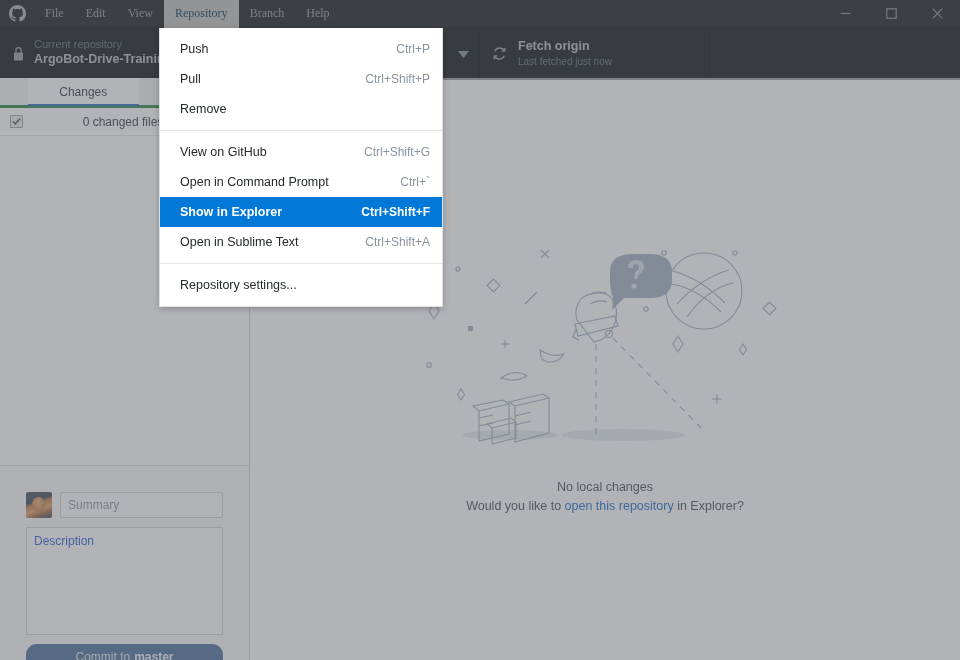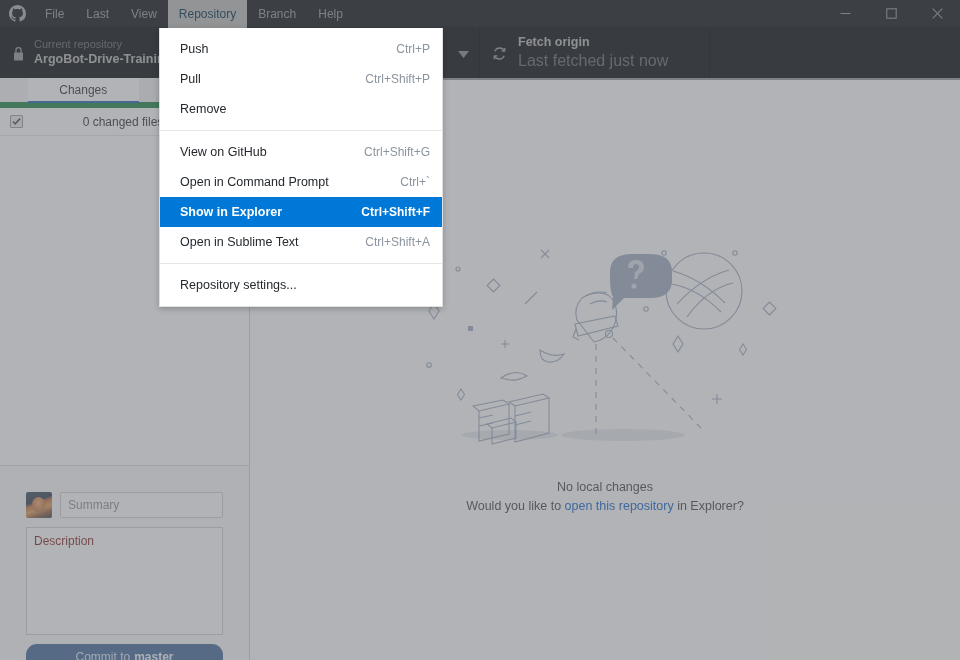--- a/index.html
+++ b/index.html
@@ -15,21 +15,21 @@
   .base { position: absolute; inset: 0; }
 
   
   .titlebar {
     position: absolute; top: 0; left: 0; width: 960px; height: 28px;
     background: #24292e; display: flex; align-items: center;
     border-bottom: 1px solid #1b1f23;
   }
   .gh-logo { width: 34px; display: flex; align-items: center; justify-content: center; }
   .gh-logo svg { width: 17px; height: 17px; fill: #e8eaed; }
-  .menubar { display: flex; align-items: stretch; height: 28px; }
+  .menubar { display: flex; align-items: stretch; height: 28px; font-family: Liberation Serif, serif; }
   .menubar-item {
     display: flex; align-items: center; padding: 0 11px;
     font-size: 12px; color: #c8cdd3; height: 28px; white-space: nowrap;
   }
   .menubar-item.active { background: #ffffff; color: #0c4a6e; }
 
   .wincontrols { margin-left: auto; display: flex; height: 28px; }
   .winbtn {
     width: 46px; height: 28px; display: flex; align-items: center;
     justify-content: center; color: #c8cdd3;
@@ -54,30 +54,30 @@
   .chev-down svg { width: 11px; height: 7px; fill: #b9bfc6; }
 
   .fetch-block {
     width: 230px; display: flex; align-items: center; padding: 0 12px;
     border-right: 1px solid #101316;
   }
   .sync-icon { width: 26px; display:flex; align-items:center; }
   .sync-icon svg { width: 15px; height: 15px; fill: none; stroke: #c8cdd3; stroke-width: 1.4; }
   .fetch-text { display: flex; flex-direction: column; line-height: 1.3; }
   .fetch-title { font-size: 12.5px; color: #f0f3f6; font-weight: bold; }
-  .fetch-sub { font-size: 16px; color: #8b949e; }
+  .fetch-sub { font-size: 10px; color: #8b949e; }
   .toolbar-rest { flex: 1; }
 
   
   .sidebar {
     position: absolute; top: 78px; left: 0; width: 250px; height: 582px;
     background: #f6f6f6; border-right: 1px solid #d0d0d0;
     display: flex; flex-direction: column;
   }
-  .tabs { display: flex; height: 30px; background: #f0f0f0; border-bottom: 6px solid #15803d; padding-left: 28px; }
+  .tabs { display: flex; height: 30px; background: #f0f0f0; border-bottom: 3px solid #15803d; padding-left: 28px; }
   .tab {
     flex: 1; display: flex; align-items: center; justify-content: center;
     font-size: 12px; color: #24292e; position: relative; background: #fafafa;
   }
   .tab.inactive { background: #ececec; color: #586069; }
   .tab.active::after {
     content: ''; position: absolute; left: 0; right: 0; bottom: -1px;
     height: 2px; background: #1f5fb1;
   }
   .changes-header {
@@ -107,21 +107,21 @@
     border-radius: 50% 50% 45% 45%;
     background: radial-gradient(ellipse at 50% 40%, #e8a86e 0%, #cf8049 55%, #9c5f38 100%);
   }
   .summary-input {
     flex: 1; height: 26px; background: #fafafa; border: 1px solid #cdcdcd;
     border-radius: 2px; display: flex; align-items: center; padding: 0 7px;
     font-size: 12px; color: #8a8f94;
   }
   .desc-box {
     margin-top: 9px; height: 108px; background: #fafafa; border: 1px solid #cdcdcd;
-    border-radius: 0; padding: 6px 7px; font-size: 12px; color: #7f1d1d;
+    border-radius: 0; padding: 6px 7px; font-size: 12px; color: #1d4ed8;
   }
   .commit-btn {
     margin-top: 9px; height: 26px; background: #3d6296; border-radius: 11px;
     display: flex; align-items: center; justify-content: center;
     font-size: 12px; color: #dbe3ee;
   }
   .commit-btn b { font-weight: bold; margin-left: 4px; color: #eef2f8; }
 
   
   .main {
@@ -172,21 +172,21 @@
       <div class="gh-logo">
         <svg viewBox="0 0 16 16">
             <path d="M8 0C3.58 0 0 3.58 0 8c0 3.54 2.29 6.53 5.47 7.59.4.07.55-.17.55-.38 0-.19-.01-.82-.01-1.49-2.01.37-2.53-.49-2.69-.94-.09-.23-.48-.94-.82-1.13-.28-.15-.68-.52-.01-.53.63-.01 1.08.58 1.23.82.72 1.21 1.87.87 2.33.66.07-.52.28-.87.51-1.07-1.78-.2-3.64-.89-3.64-3.95 0-.87.31-1.59.82-2.15-.08-.2-.36-1.02.08-2.12 0 0 .67-.21 2.2.82.64-.18 1.32-.27 2-.27s1.36.09 2 .27c1.53-1.04 2.2-.82 2.2-.82.44 1.1.16 1.92.08 2.12.51.56.82 1.27.82 2.15 0 3.07-1.87 3.75-3.65 3.95.29.25.54.73.54 1.48 0 1.07-.01 1.93-.01 2.2 0 .21.15.46.55.38A8.01 8.01 0 0 0 16 8c0-4.42-3.58-8-8-8z"></path>
           </svg>
       </div>
       <div class="menubar">
         <div class="menubar-item">
             <span>File</span>
           </div>
         <div class="menubar-item">
-            <span>Last</span>
+            <span>Edit</span>
           </div>
         <div class="menubar-item">
             <span>View</span>
           </div>
         <div class="menubar-item active">
             <span>Repository</span>
           </div>
         <div class="menubar-item">
             <span>Branch</span>
           </div>

